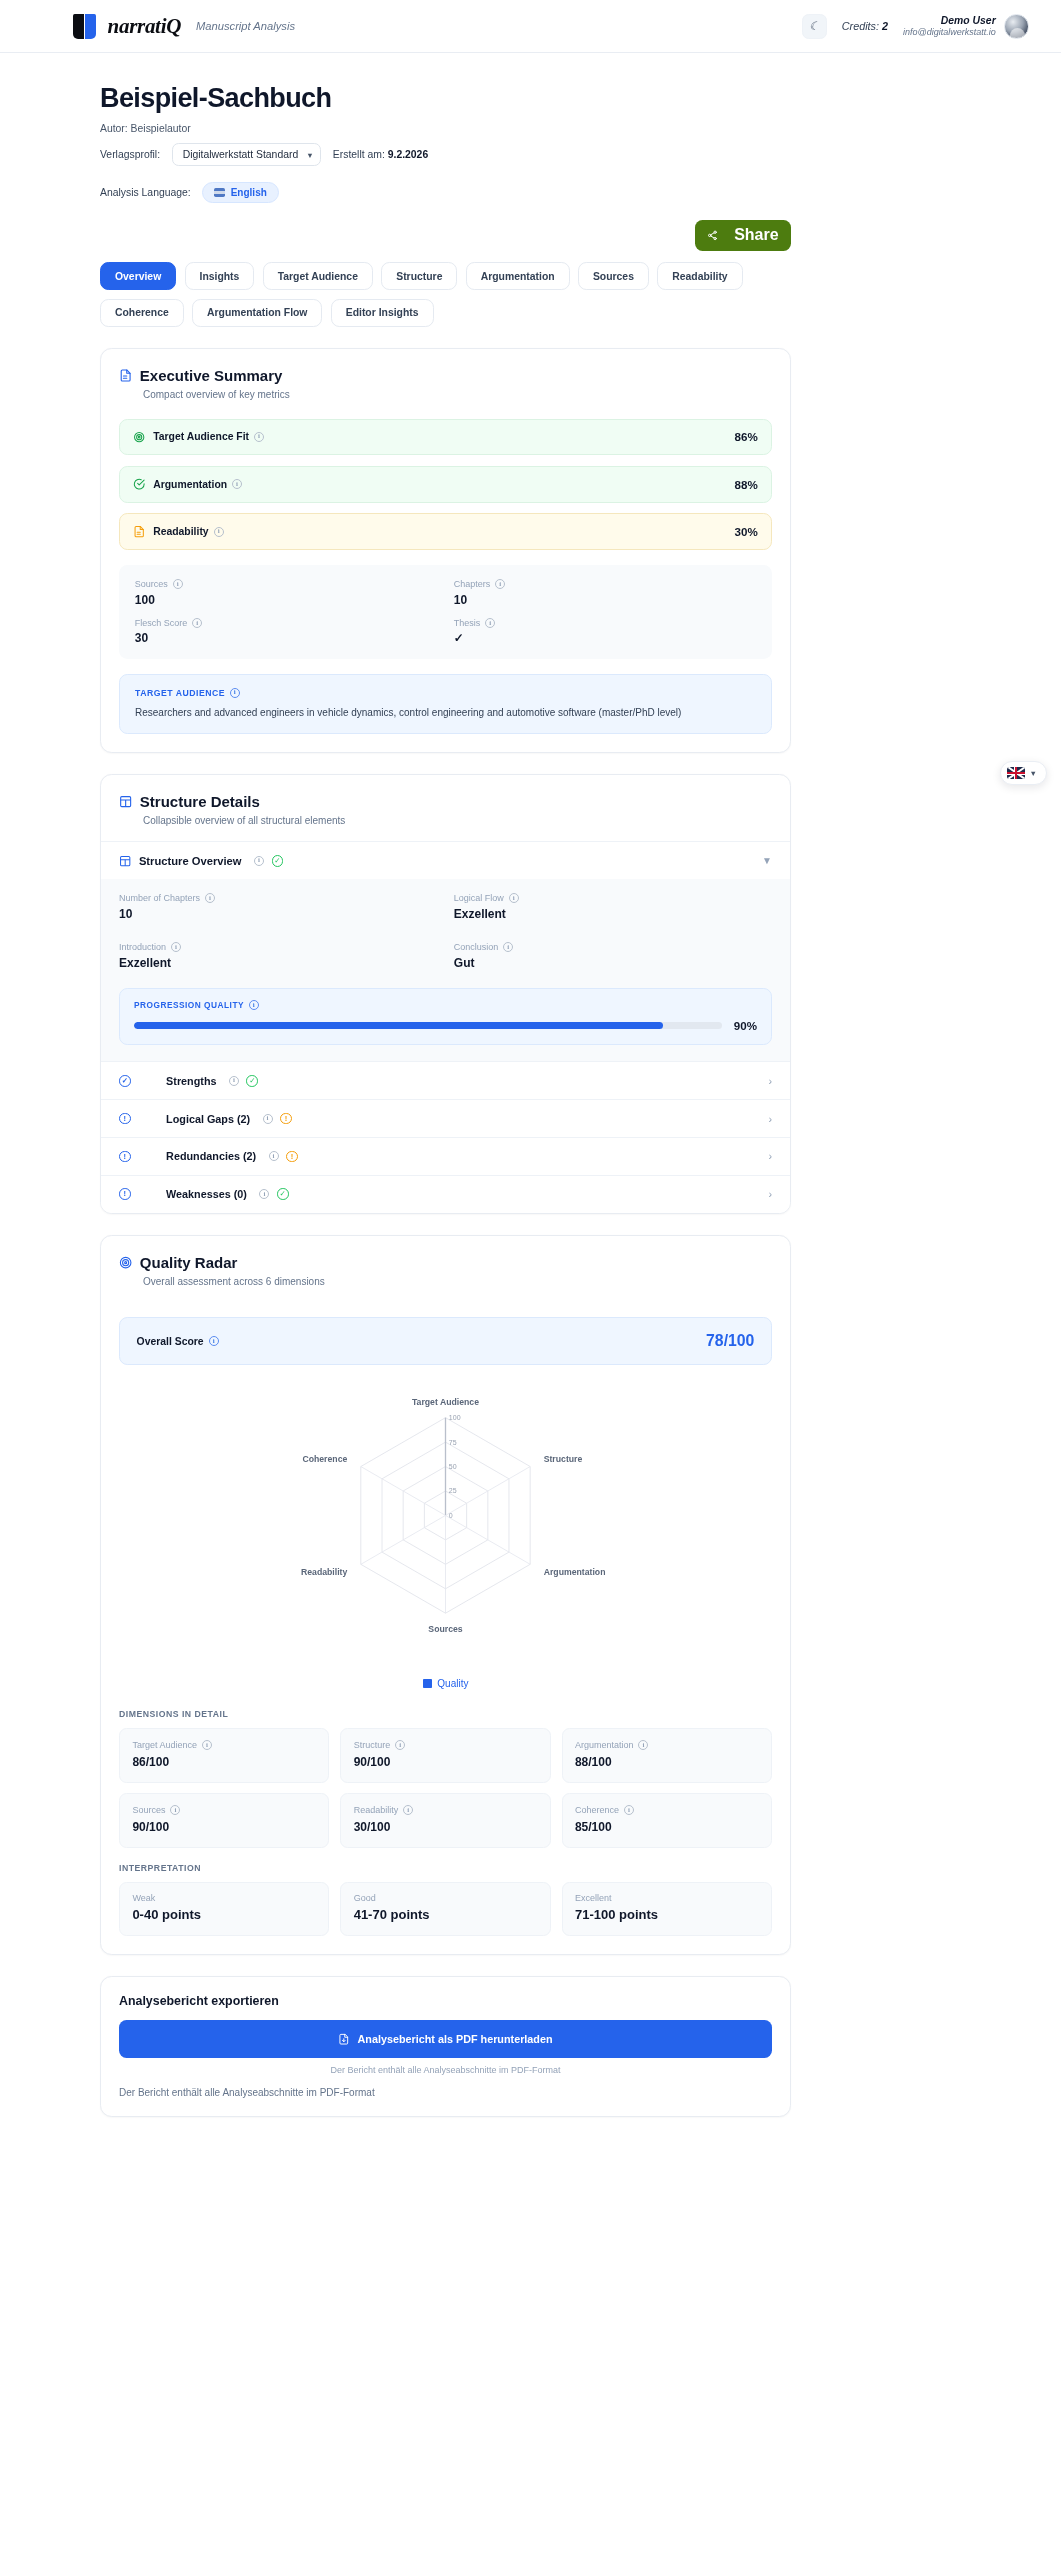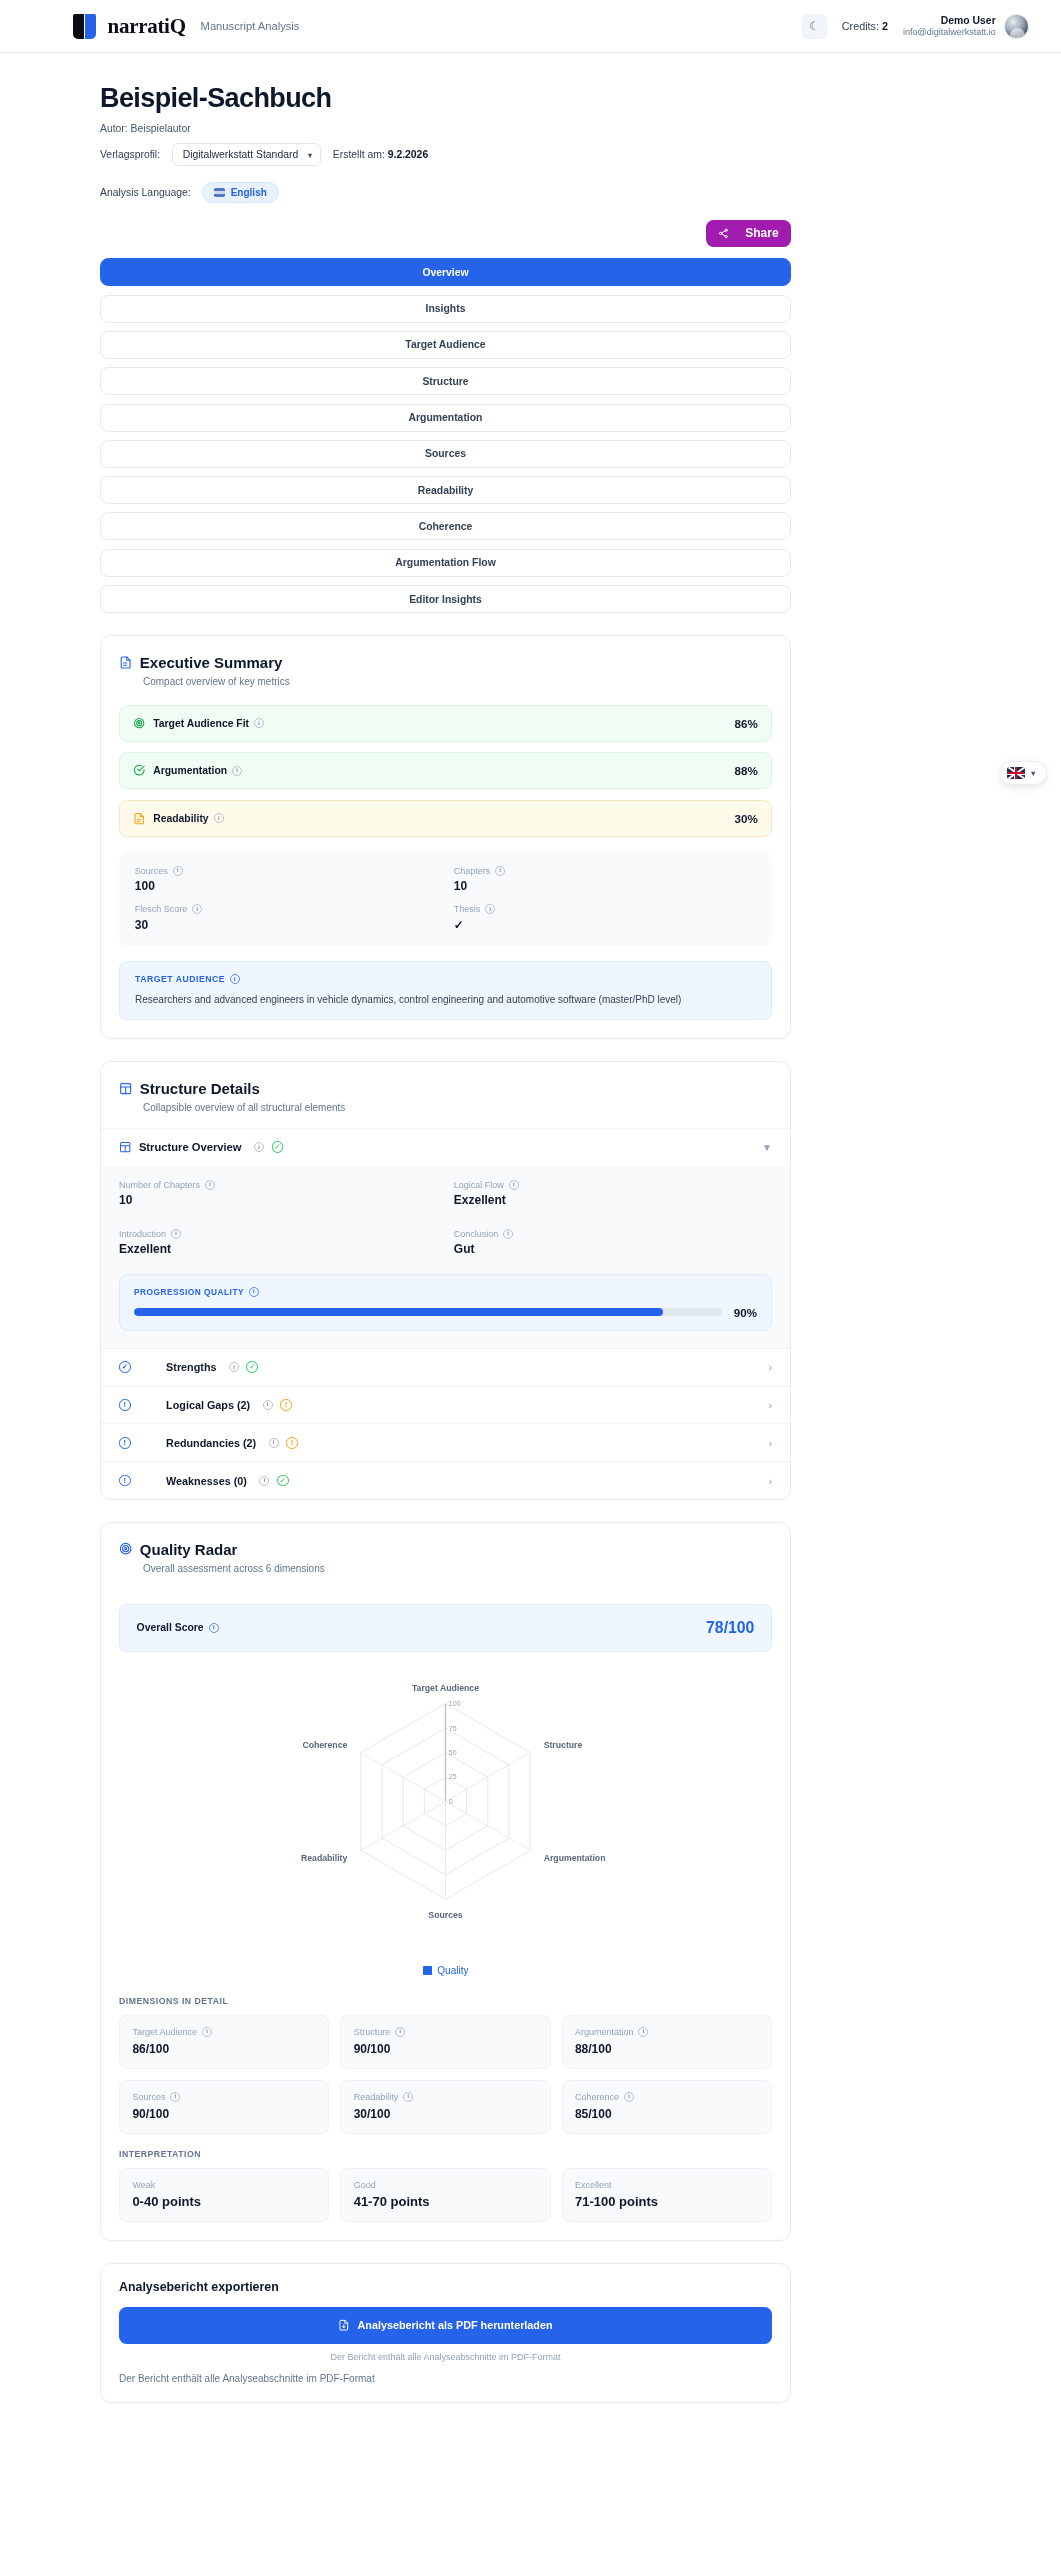--- a/index.html
+++ b/index.html
@@ -13,20 +13,21 @@
   body { width: 1062px; min-height: 2576px; position: relative; }
 
   
   .topbar {
     height: 53px;
     border-bottom: 0.8px solid #e9edf3;
     display: flex;
     align-items: center;
     padding: 0 33px 0 73px;
     background: #fff;
+    font-style: italic;
   }
   .brand { display: flex; align-items: center; gap: 11.6px; }
   .logo-book { width: 23px; height: 25px; position: relative; flex: 0 0 auto; }
   .logo-book .pg { position: absolute; top: 0; width: 10.8px; height: 25px; }
   .logo-book .pg.left  { left: 0;  background: #0b0d12; border-radius: 1.7px 0 0 5px; }
   .logo-book .pg.right { right: 0; background: #2563eb; border-radius: 0 1.7px 5px 0; }
   .logo-word {
     font-family: "Liberation Serif", serif;
     font-size: 21px; font-weight: 700; letter-spacing: -0.3px; color: #0b0d12;
   }
@@ -86,27 +87,27 @@
   .flag-mini {
     width: 10.8px; height: 8.3px; border-radius: 1.7px;
     background: linear-gradient(#4f78c4 0 34%, #cfd9ea 34% 66%, #4f78c4 66% 100%);
     flex: 0 0 auto;
   }
 
   
   .share-row { display: flex; justify-content: flex-end; margin-top: 16.6px; }
   .share-btn {
     display: inline-flex; align-items: center; gap: 16px;
-    background: #a21caf; color: #fff; border: none; border-radius: 7.5px;
-    padding: 6.6px 12.4px; font-size: 12px; font-weight: 700; cursor: pointer;
+    background: #4d7c0f; color: #fff; border: none; border-radius: 7.5px;
+    padding: 6.6px 12.4px; font-size: 16px; font-weight: 700; cursor: pointer;
     font-family: "Liberation Sans", sans-serif;
   }
 
   
-  .tabs { display: flex; flex-wrap: wrap; gap: 8.3px; margin-top: 11.6px; flex-direction: column; }
+  .tabs { display: flex; flex-wrap: wrap; gap: 8.3px; margin-top: 11.6px; }
   .tab {
     font-family: "Liberation Sans", sans-serif;
     font-size: 10.4px; font-weight: 700; color: #334155;
     background: #fff; border: 0.8px solid #e5eaf1; border-radius: 8.3px;
     padding: 7.5px 14px; cursor: pointer; white-space: nowrap;
   }
   .tab.active { background: #2563eb; border-color: #2563eb; color: #fff; }
 
   
   .card {

